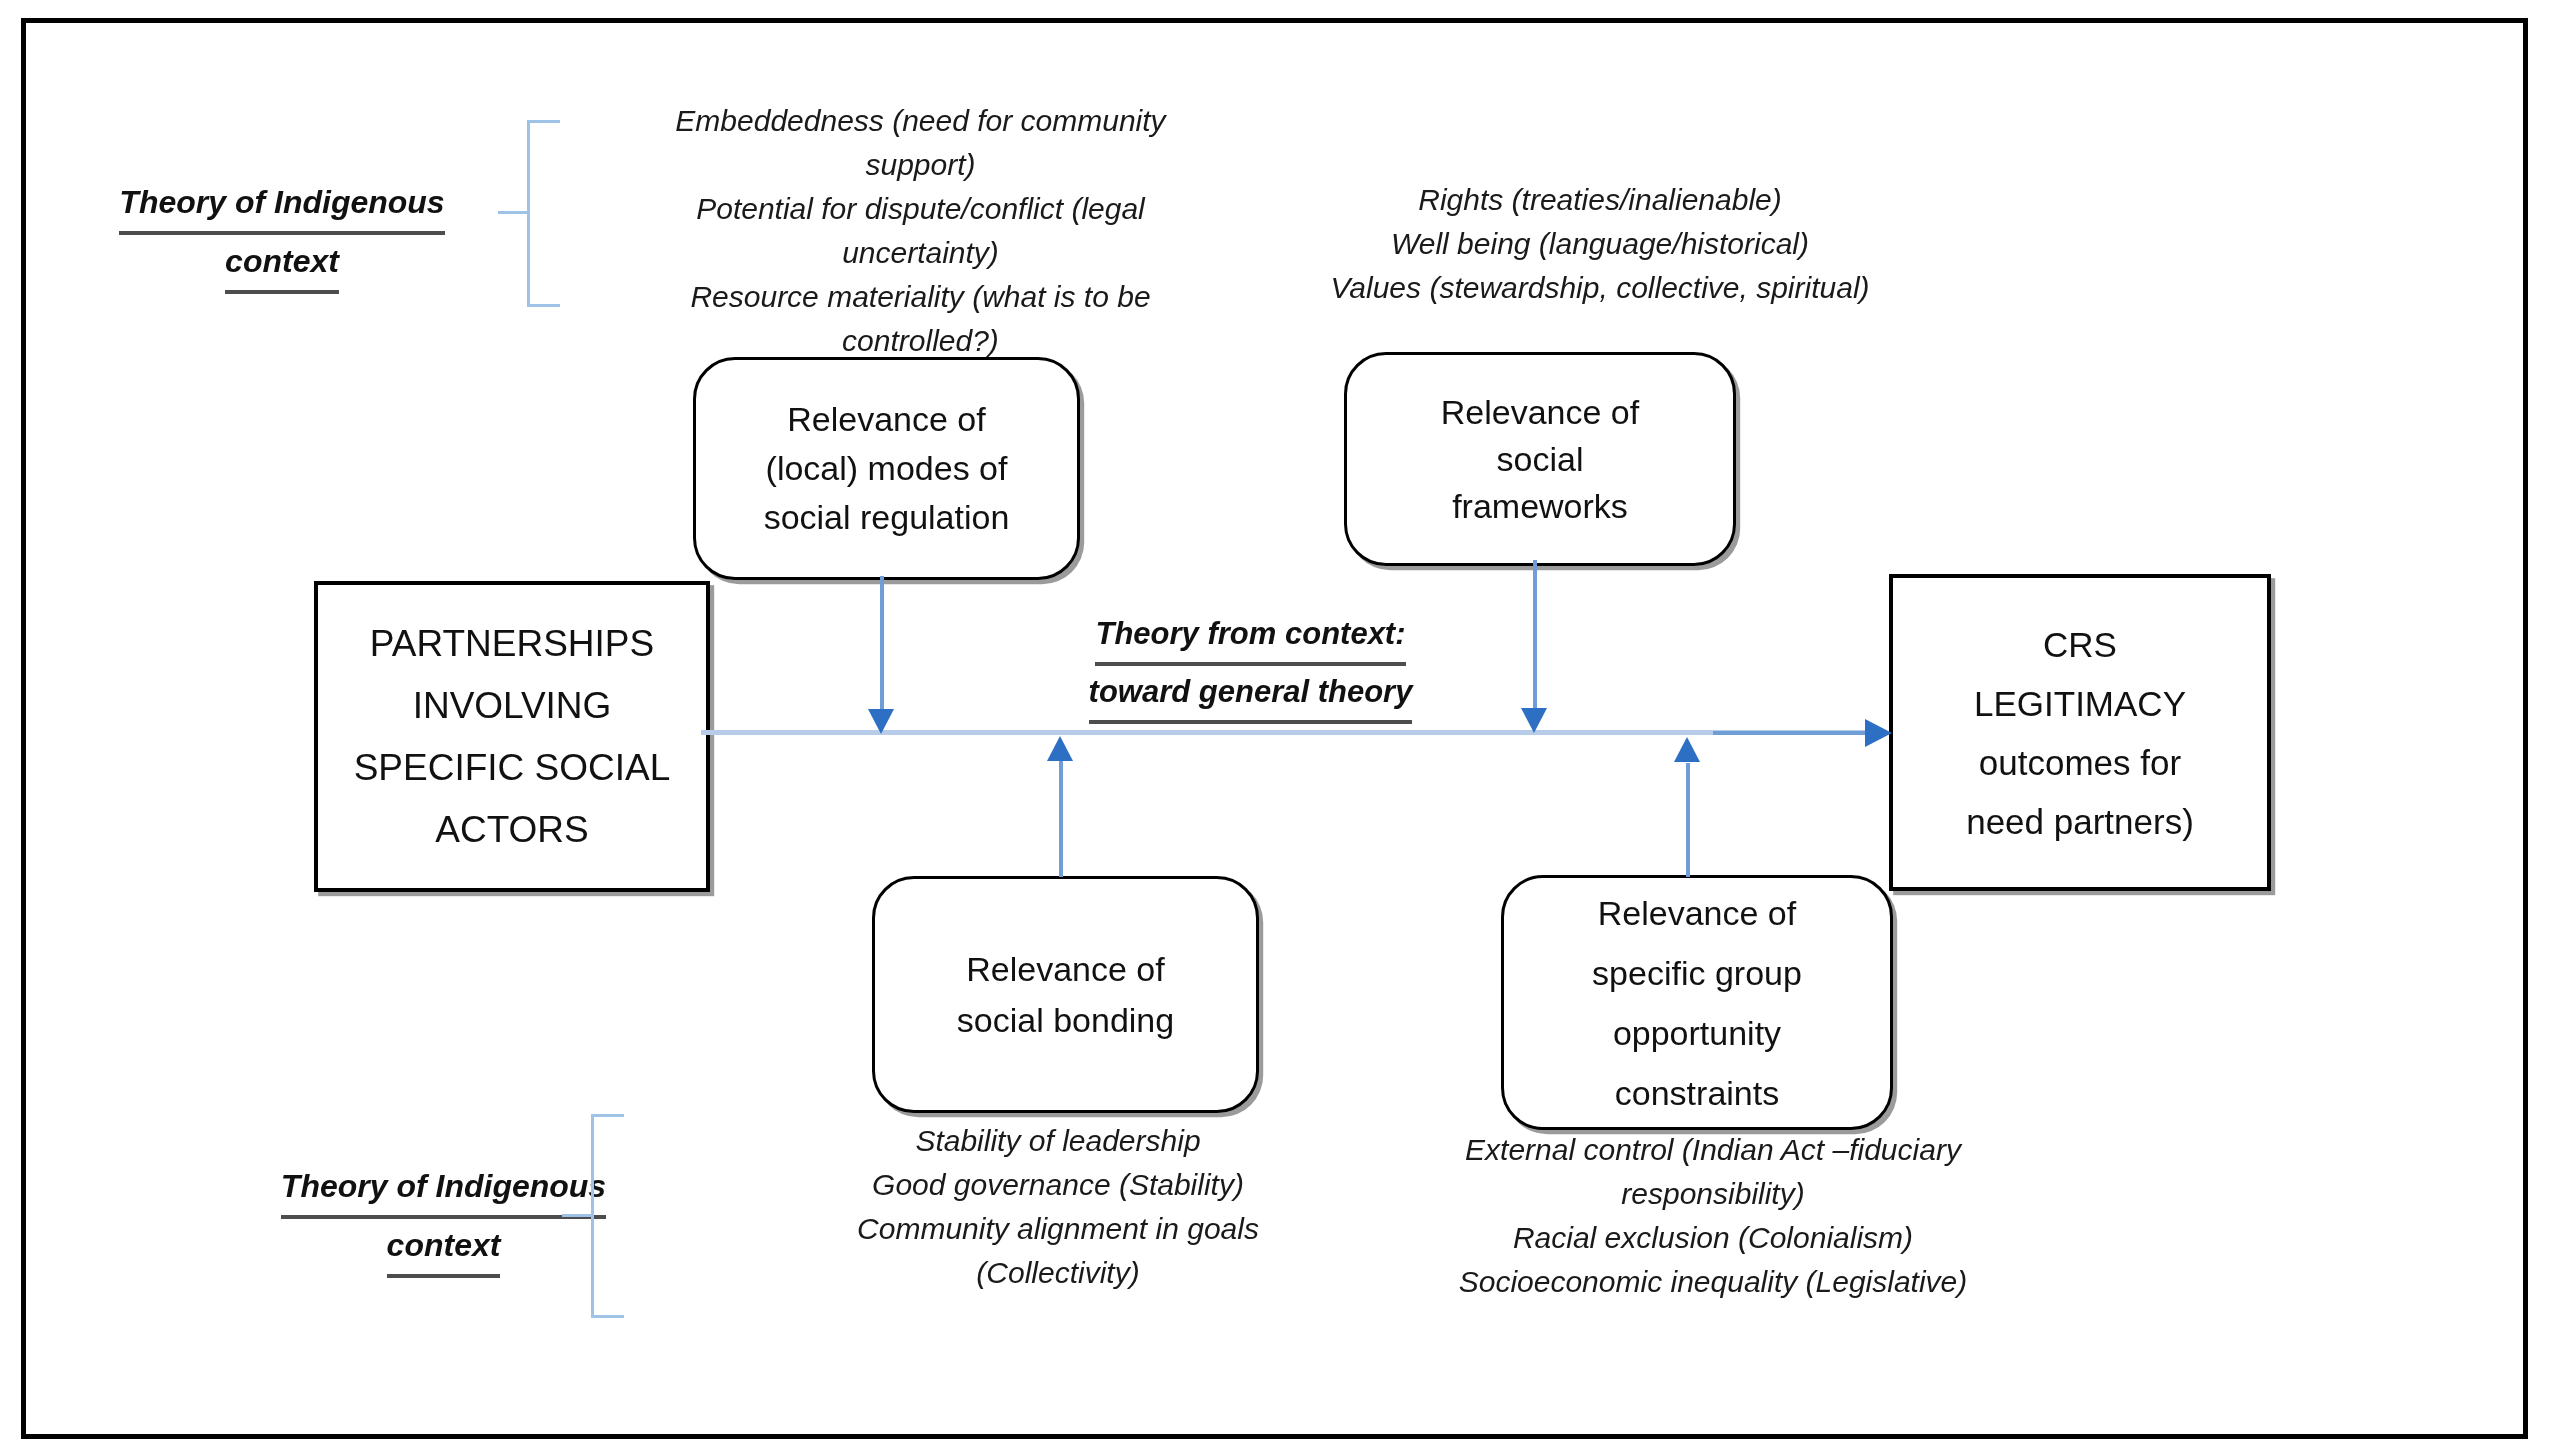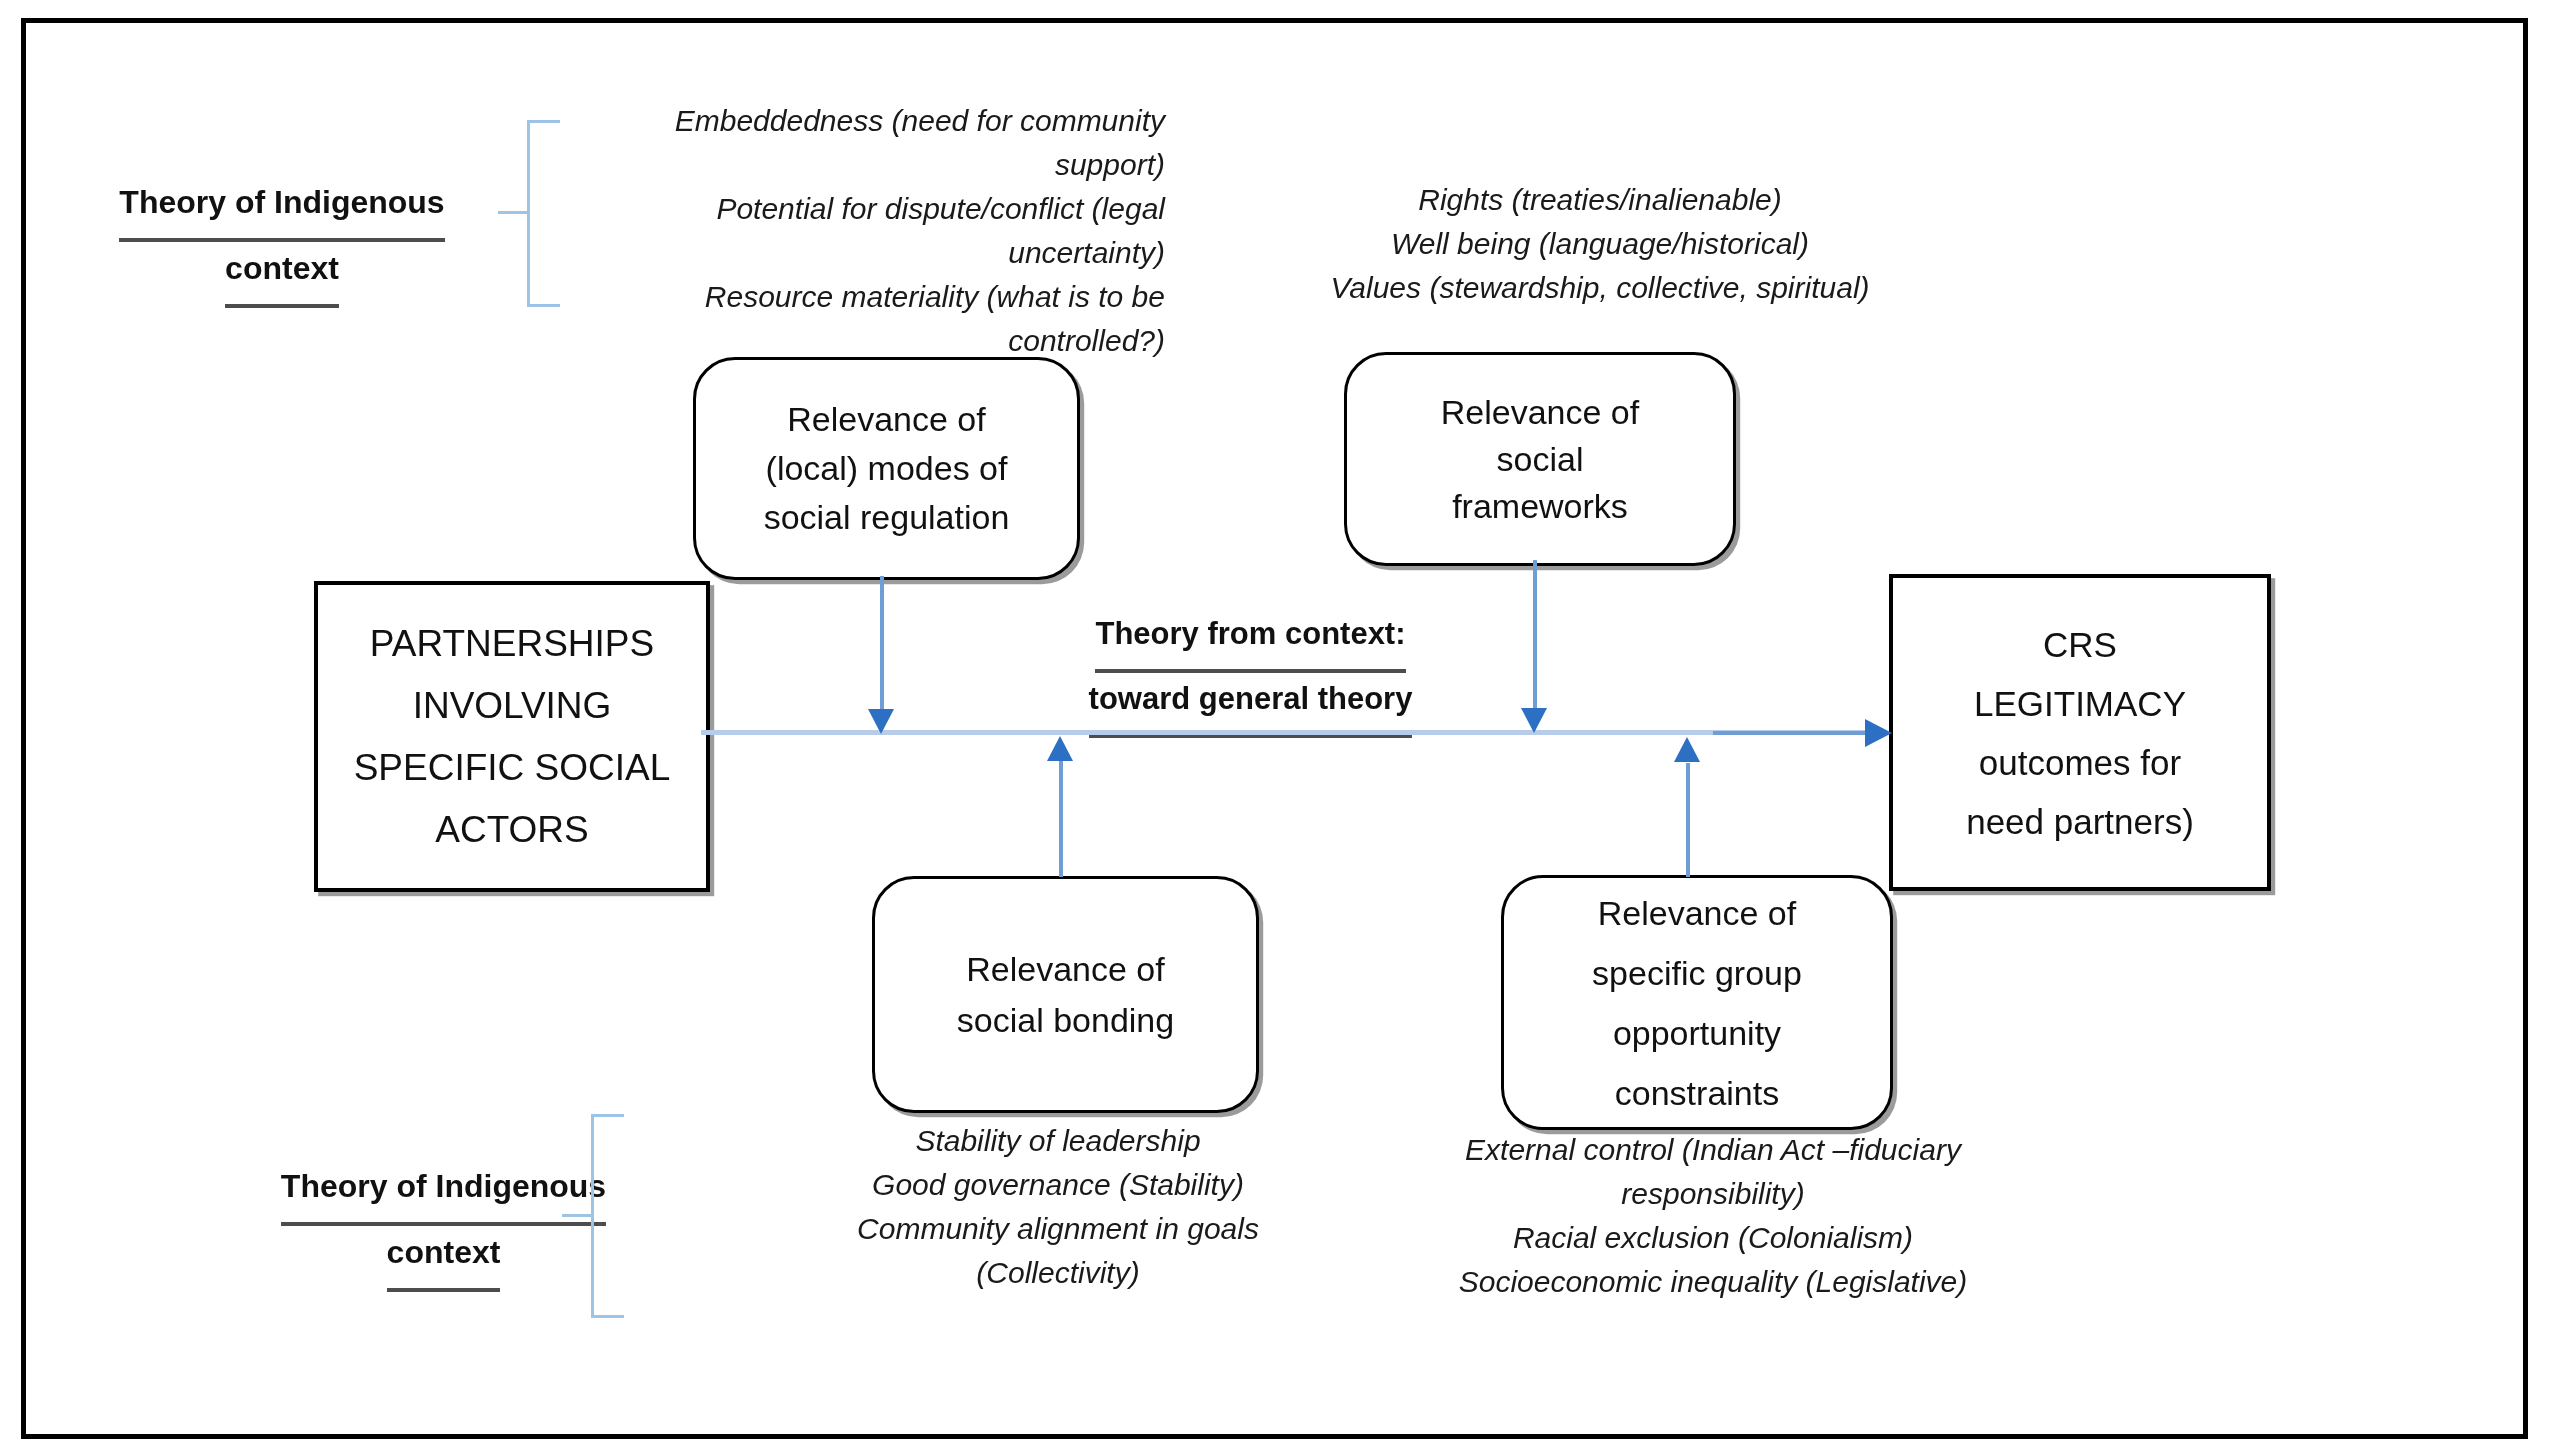--- a/index.html
+++ b/index.html
@@ -3,21 +3,21 @@
 <meta charset="utf-8">
 <style>
   html,body{margin:0;padding:0;background:#fff;}
   #canvas{position:relative;width:2550px;height:1451px;background:#fff;overflow:hidden;
           font-family:"Liberation Sans",sans-serif;color:#111;}
   #frame{position:absolute;left:21px;top:18.3px;width:2497px;height:1411px;
          border:5.6px solid #000;background:#fff;}
 
   
   .lbl{position:absolute;text-align:center;font-weight:bold;font-size:32px;line-height:52px;}
-  .lbl .u{display:inline-block;border-bottom:4.2px solid var(--underline);padding-bottom:17px;line-height:37px;}
+  .lbl .u{display:inline-block;border-bottom:4.2px solid var(--underline);padding-bottom:10px;line-height:37px;font-style:italic;}
 
   
   .ital{position:absolute;text-align:center;font-style:italic;font-size:30px;line-height:44px;color:#1a1a1a;}
 
   
   .node{position:absolute;display:flex;flex-direction:column;justify-content:center;align-items:center;
         background:#fff;border:4.2px solid var(--box-border);text-align:center;
         box-shadow:4.2px 4.2px 0 var(--shadow);}
   .node.round{border-radius:42px;border-width:3.5px;}
   .node div{width:100%;}
@@ -48,21 +48,21 @@
     <span class="u">context</span>
   </div>
 
   <div>
     <div class="brace-part" style="left:527px;top:120px;width:2.8px;height:187px;"></div>
     <div class="brace-part" style="left:529px;top:120px;width:31px;height:2.8px;"></div>
     <div class="brace-part" style="left:498px;top:211px;width:31px;height:2.8px;"></div>
     <div class="brace-part" style="left:529px;top:304px;width:31px;height:2.8px;"></div>
   </div>
 
-  <div class="ital" style="left:580px;top:99px;width:585px;text-align:right;">
+  <div class="ital" style="left:628px;top:99px;width:585px;">
     <div>Embeddedness (need for community</div>
     <div>support)</div>
     <div>Potential for dispute/conflict (legal</div>
     <div>uncertainty)</div>
     <div>Resource materiality (what is to be</div>
     <div>controlled?)</div>
   </div>
 
   <div class="ital" style="left:1297px;top:178px;width:606px;">
     <div>Rights (treaties/inalienable)</div>

